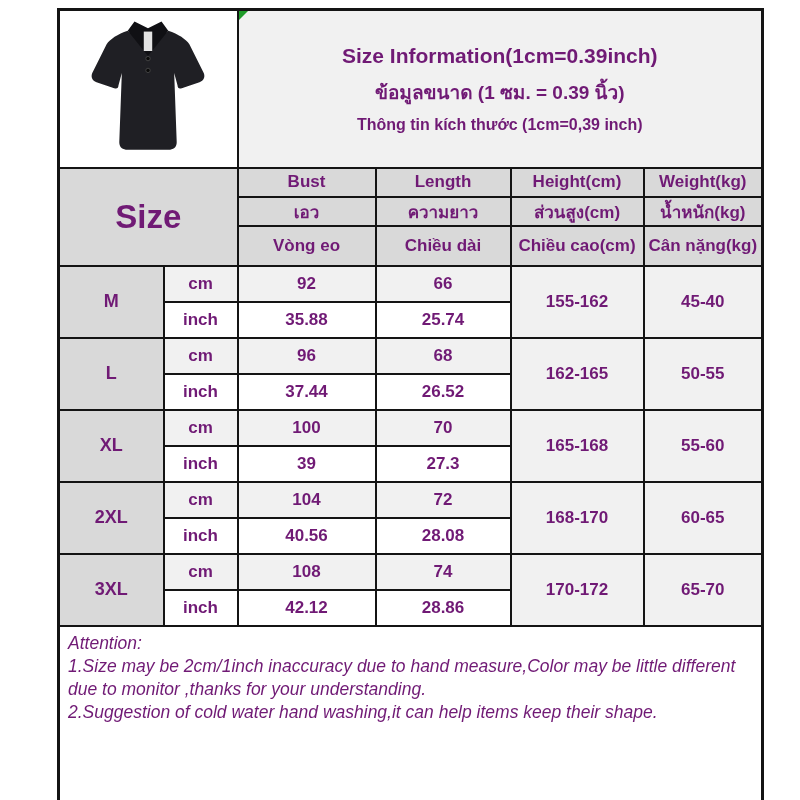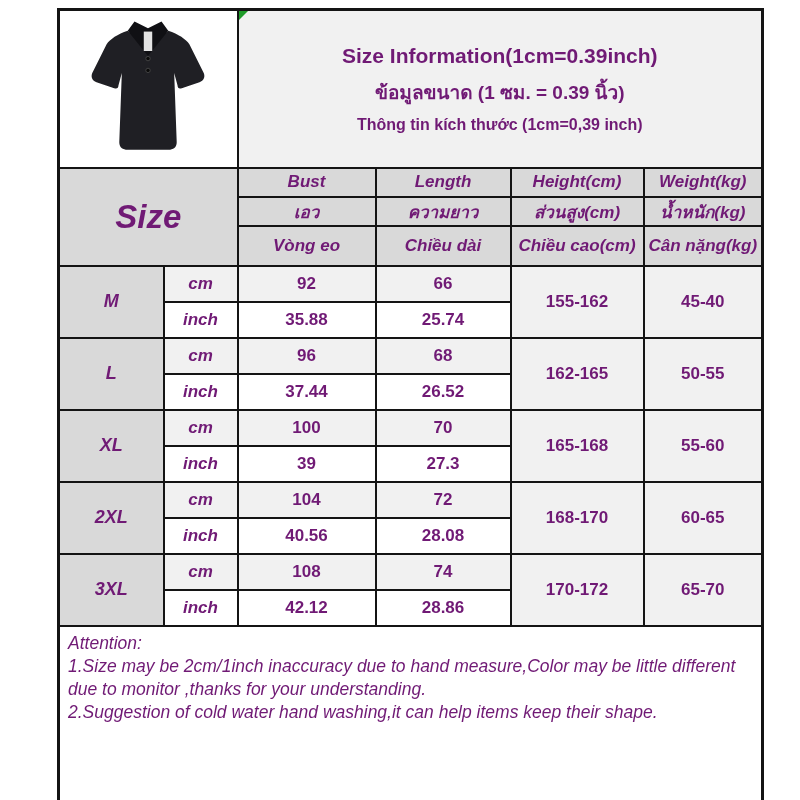--- a/index.html
+++ b/index.html
@@ -15,21 +15,21 @@
     width:704px;
     border:3px solid #141414;
   }
   td {
     border:2px solid #141414;
     text-align:center; vertical-align:middle;
     font-weight:bold; font-size:17px;
     padding:0; overflow:hidden;
   }
   
-  .bg-head  { background:#d9d9d9;font-style:italic; }
+  .bg-head  { background:#d9d9d9; }
   .bg-light { background:#f1f1f1; }
   .bg-white { background:#ffffff; }
 
   tr.r-title   { height:158px; }
   tr.r-head    { height:29px; }
   tr.r-head3   { height:40px; }
   tr.r-data    { height:36px; }
   tr.r-note    { height:188px;font-style:italic; }
 
   td.c-photo { background:#ffffff; position:relative; }
@@ -40,21 +40,21 @@
   .title-th { font-size:19px; font-weight:bold;text-align:right; }
   .title-vi { font-size:16px; font-weight:bold; }
 
   .green-tri {
     position:absolute; top:0; left:0; width:0; height:0;
     border-top:9px solid #1f9b28; border-right:9px solid transparent;
   }
 
   td.c-sizehead { font-size:33px; font-weight:bold; }
   td.c-sizename { font-size:18px; }
-  td.c-unit { font-size:17px;font-style:italic; }
+  td.c-unit { font-size:17px; }
 
   td.c-note {
     text-align:left; vertical-align:top;
     font-weight:normal; font-size:17.5px; line-height:1.32;
     padding:5px 8px 0 8px; background:#ffffff;
   }
 
   .polo-box { display:flex; justify-content:center; align-items:center; height:100%; }
 </style>
 </head>

